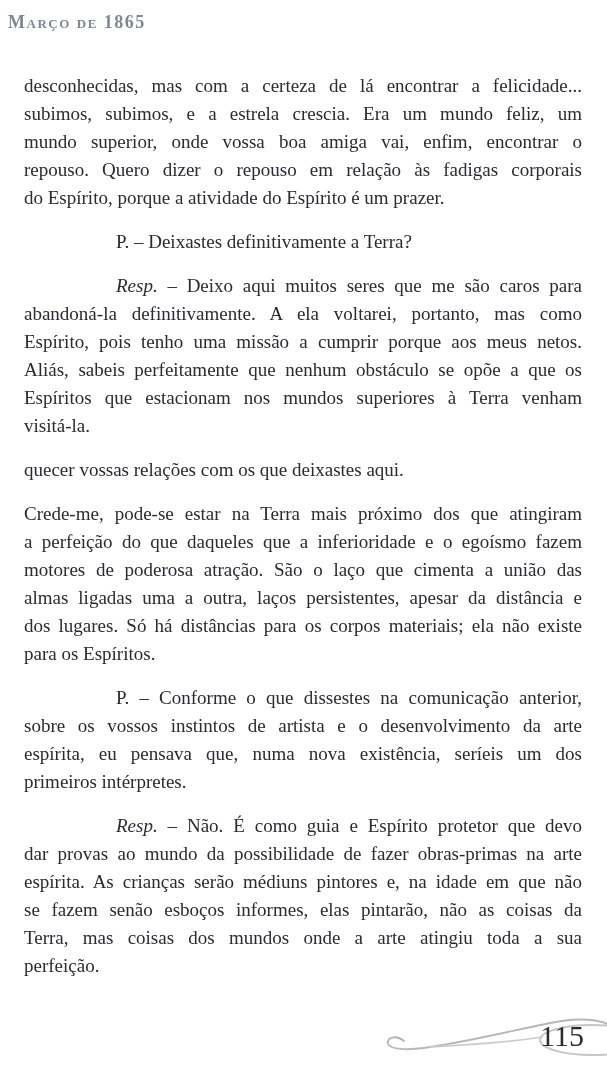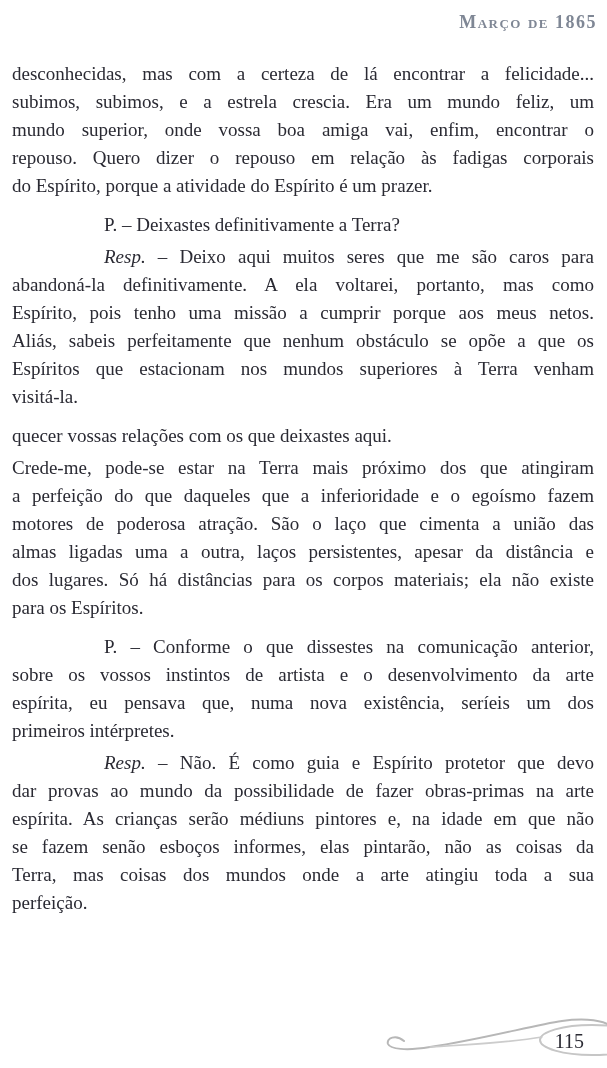--- a/index.html
+++ b/index.html
@@ -11,57 +11,56 @@
     background: #ffffff;
     font-family: "Liberation Serif", "DejaVu Serif", serif;
     color: #2a2a33;
     overflow: hidden;
   }
   .running-header {
     position: absolute;
     top: 12px;
     left: 8px;
     right: 10px;
-    text-align: right;
     font-variant: small-caps;
     font-weight: bold;
     font-size: 18px;
     letter-spacing: 1.5px;
     color: #7f8795;
   }
   .page-text {
     position: absolute;
     top: 56px;
     left: 8px;
     right: 9px;
     font-size: 19px;
     line-height: 28px;
   }
-  .para { margin: 4px; }
+  .para { margin: 16px; }
   .para.gap { margin-top: 11px; }
   .para.indent .line.first { text-indent: 92px; font-family: Liberation Serif, serif; }
   .line {
     text-align: justify;
     text-align-last: justify;
     white-space: normal;
   }
   .line.last { text-align-last: left; }
   .footer {
     position: absolute;
     right: 0;
     bottom: 6px;
     width: 225px;
     height: 52px;
   }
   .flourish-svg { position: absolute; right: 0; bottom: 0; }
   .page-number {
     position: absolute;
     right: 23px;
     bottom: 9px;
-    font-size: 20px;
+    font-size: 30px;
     color: #2a2a33;
   }
 </style>
 </head>
 <body>
 
 <div class="page">
 
   <div class="running-header">Março de 1865</div>
 

